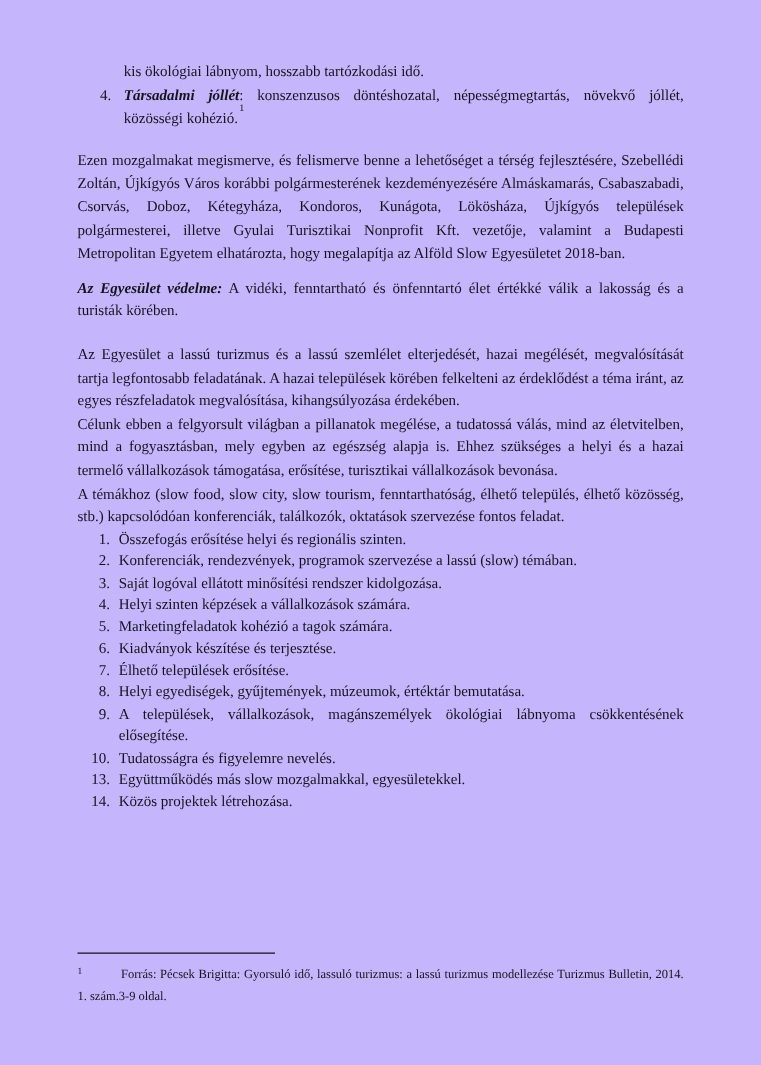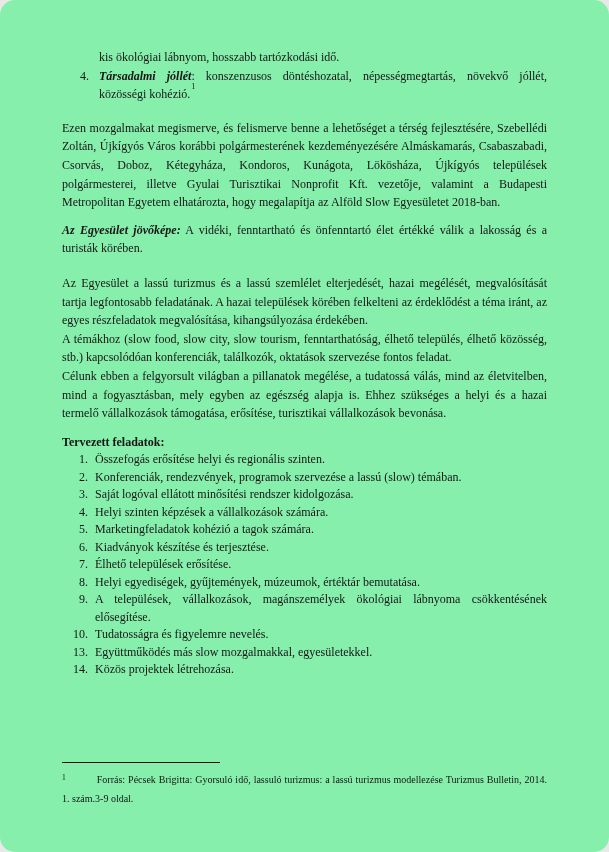--- a/index.html
+++ b/index.html
@@ -2,25 +2,24 @@
 <html><head>
 <meta charset="utf-8">
 <style>
   * { box-sizing: border-box; }
   html, body { margin: 0; padding: 0; background: #e8e8e8; }
   .page {
     position: relative;
     width: 609px;
     height: 852px;
     margin: 0 auto;
-    background: #86efac;
+    background: #c4b5fd;
     font-family: "Liberation Serif", "DejaVu Serif", serif;
     color: #151515;
     overflow: hidden;
-    border-radius: 15px;
   }
   .content {
     position: absolute;
     top: 48px;
     left: 62px;
     width: 485px;
     font-size: 12px;
     line-height: 18.6px;
   }
   p { margin: 0; }
@@ -86,30 +85,29 @@
 
     <div class="intro-tail">kis ökológiai lábnyom, hosszabb tartózkodási idő.</div>
     <div class="intro-item">
       <span class="num">4.</span>
       <span class="txt"><b>Társadalmi jóllét</b><span>: konszenzusos döntéshozatal, népességmegtartás, növekvő jóllét, közösségi kohézió.</span><sup class="ref">1</sup></span>
     </div>
 
     <p class="justify p-founding">Ezen mozgalmakat megismerve, és felismerve benne a lehetőséget a térség fejlesztésére, Szebellédi Zoltán, Újkígyós Város korábbi polgármesterének kezdeményezésére Almáskamarás, Csabaszabadi, Csorvás, Doboz, Kétegyháza, Kondoros, Kunágota, Lökösháza, Újkígyós települések polgármesterei, illetve Gyulai Turisztikai Nonprofit Kft. vezetője, valamint a Budapesti Metropolitan Egyetem elhatározta, hogy megalapítja az Alföld Slow Egyesületet 2018-ban.</p>
 
     <p class="justify p-vision">
-      <b>Az Egyesület jövőképe:</b>
+      <b>Az Egyesület védelme:</b>
       <span>A vidéki, fenntartható és önfenntartó élet értékké válik a lakosság és a turisták körében.</span>
     </p>
 
 
     <p class="justify p-m1">Az Egyesület a lassú turizmus és a lassú szemlélet elterjedését, hazai megélését, megvalósítását tartja legfontosabb feladatának. A hazai települések körében felkelteni az érdeklődést a téma iránt, az egyes részfeladatok megvalósítása, kihangsúlyozása érdekében.</p>
+    <p class="justify">Célunk ebben a felgyorsult világban a pillanatok megélése, a tudatossá válás, mind az életvitelben, mind a fogyasztásban, mely egyben az egészség alapja is. Ehhez szükséges a helyi és a hazai termelő vállalkozások támogatása, erősítése, turisztikai vállalkozások bevonása.</p>
     <p class="justify">A témákhoz (slow food, slow city, slow tourism, fenntarthatóság, élhető település, élhető közösség, stb.) kapcsolódóan konferenciák, találkozók, oktatások szervezése fontos feladat.</p>
-    <p class="justify">Célunk ebben a felgyorsult világban a pillanatok megélése, a tudatossá válás, mind az életvitelben, mind a fogyasztásban, mely egyben az egészség alapja is. Ehhez szükséges a helyi és a hazai termelő vállalkozások támogatása, erősítése, turisztikai vállalkozások bevonása.</p>
 
-    <p class="h-tasks">Tervezett feladatok:</p>
 
     <div class="task-list">
       <div class="task">
           <span class="num">1.</span>
           <span class="txt">Összefogás erősítése helyi és regionális szinten.</span>
         </div>
       <div class="task">
           <span class="num">2.</span>
           <span class="txt">Konferenciák, rendezvények, programok szervezése a lassú (slow) témában.</span>
         </div>

